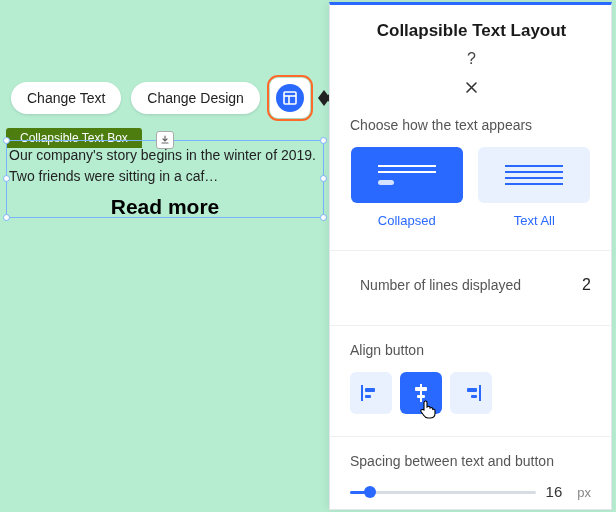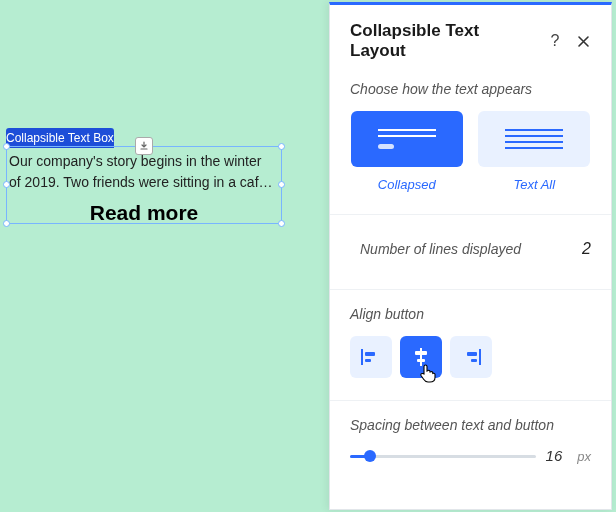--- a/index.html
+++ b/index.html
@@ -27,26 +27,26 @@
     box-shadow: 0 1px 3px rgba(0,0,0,.12);
   }
   .iconbox.selected { outline: 2px solid #ff6a2b; outline-offset: 1px; }
   .layout-circle {
     width: 28px; height: 28px; border-radius: 50%; background: #2a69ff;
     display: flex; align-items: center; justify-content: center;
   }
   .diamond-pair svg { display: block; }
   .widget-label {
     position: absolute; left: 6px; top: 128px;
-    background: #1d4ed8; color: #fff; font-size: 12px;
-    padding: 3px 0; border-radius: 3px 3px 0 0;
+    background: #4d7c0f; color: #fff; font-size: 12px;
+    padding: 3px 14px; border-radius: 3px 3px 0 0;
   }
   .widget {
-    position: absolute; left: 6px; top: 146px;
-    width: 276px; height: 78px;
+    position: absolute; left: 6px; top: 140px;
+    width: 318px; height: 78px;
     border: 1px solid #78b5ff;
     background: transparent;
   }
   .handle {
     position: absolute; width: 7px; height: 7px; background:#fff; border:1px solid #78b5ff; border-radius:50%;
   }
   .h-tl{left:-4px;top:-4px}.h-tr{right:-4px;top:-4px}.h-bl{left:-4px;bottom:-4px}.h-br{right:-4px;bottom:-4px}
   .h-ml{left:-4px;top:50%;margin-top:-4px}.h-mr{right:-4px;top:50%;margin-top:-4px}
   .download-handle {
     position:absolute; left:50%; top:-10px; margin-left:-9px;
@@ -65,24 +65,25 @@
     position: absolute; right: 4px; top: 2px;
     width: 283px; height: 508px;
     background: #fff; border: 1px solid #e2e6ea;
     border-top: 3px solid #2a69ff;
     box-shadow: -2px 0 8px rgba(0,0,0,.07);
     display: flex; flex-direction: column;
   }
   .panel-head {
     display: flex; align-items: center; gap: 8px;
     padding: 16px 18px 14px 20px;
+    flex-direction: column;
   }
   .panel-title { font-size: 17px; font-weight: bold; color: #1a1a1a; flex:1; }
   .help-btn, .close-btn { width:20px;height:20px;display:flex;align-items:center;justify-content:center;color:#444;cursor:pointer;font-size:16px;}
-  .section { padding: 16px 20px 22px 20px; border-top: 1px solid #eef1f4; font-style: italic; }
+  .section { padding: 16px 20px 22px 20px; border-top: 1px solid #eef1f4; }
   .section.first { border-top: none; padding-top: 6px; }
   .section-label { font-size: 14px; color: #555; margin-bottom: 14px; }
   .modes { display:flex; gap:14px; }
   .mode { flex:1; display:flex; flex-direction:column; align-items:center; gap:10px; cursor:pointer;}
   .mode-tile {
     width: 112px; height: 56px; border-radius: 6px;
     display:flex; flex-direction:column; align-items:center; justify-content:center; gap:5px;
   }
   .mode-tile.collapsed { background:#2a69ff; }
   .mode-tile.showall { background:#e9f1ff; }
@@ -113,20 +114,39 @@
     background:#2a69ff;
   }
   .slider-value { font-size:15px; color:#333; }
   .slider-unit { font-size:13px; color:#888; margin-left:15px;}
 </style>
 </head>
 <body>
 
 <div class="canvas">
 
+  <div class="toolbar">
+    <div class="pill">Change Text</div>
+    <div class="pill">Change Design</div>
+    <div class="iconbox selected">
+      <span class="layout-circle">
+        <svg width="16" height="16" viewBox="0 0 16 16">
+            <rect x="2" y="2" width="12" height="12" rx="1" fill="none" stroke="#fff" stroke-width="1.6"></rect>
+            <line x1="2" y1="6" x2="14" y2="6" stroke="#fff" stroke-width="1.6"></line>
+            <line x1="7" y1="6" x2="7" y2="14" stroke="#fff" stroke-width="1.6"></line>
+          </svg>
+      </span>
+    </div>
+    <div class="diamond-pair" style="margin-left:-4px;">
+      <svg width="24" height="22" viewBox="0 0 24 22">
+        <polygon points="8,3 14,11 8,19 2,11" fill="#222"></polygon>
+        <polygon points="16,3 22,11 16,19 10,11" fill="#222"></polygon>
+      </svg>
+    </div>
+  </div>
 
   <div class="widget-label">Collapsible Text Box</div>
   <div class="widget">
     <div class="download-handle">
       <svg width="10" height="10" viewBox="0 0 10 10">
           <path d="M5 1v5M3 4l2 2 2-2M2 8h6" stroke="#666" stroke-width="1.2" fill="none" stroke-linecap="round"></path>
         </svg>
     </div>
     <div class="handle h-tl"></div>
     <div class="handle h-tr"></div>

